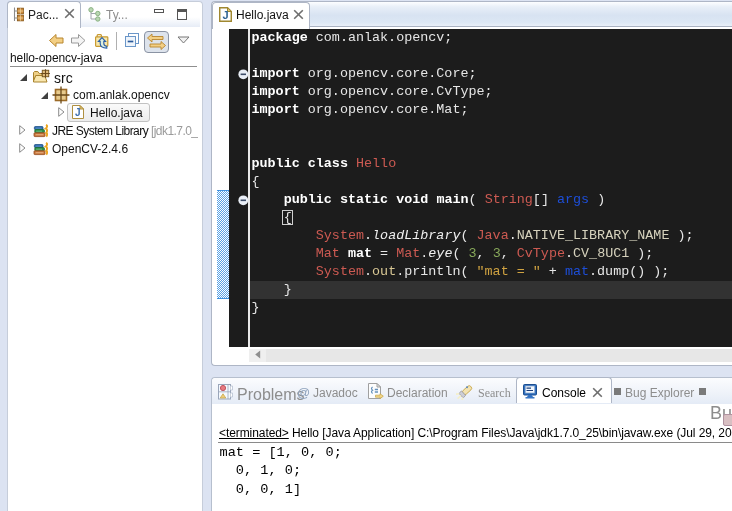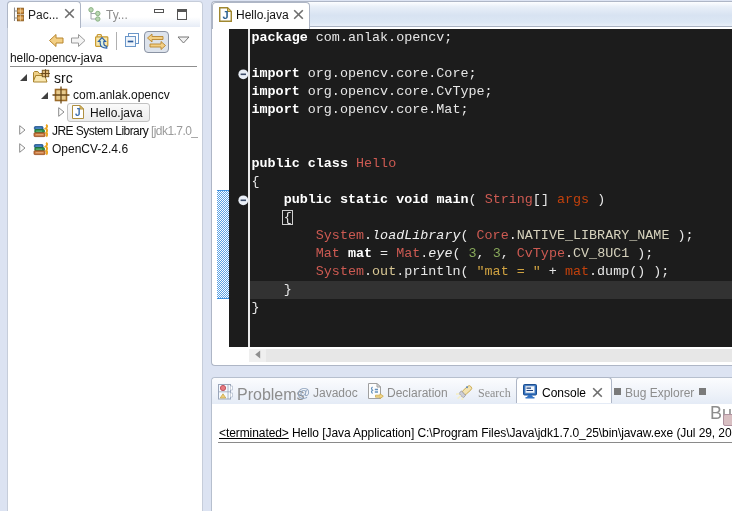--- a/index.html
+++ b/index.html
@@ -175,32 +175,32 @@
 
 <span class="k">import</span> org.opencv.core.Core;
 <span class="k">import</span> org.opencv.core.CvType;
 <span class="k">import</span> org.opencv.core.Mat;
 
 
 <span class="k">public</span> <span class="k">class</span> <span class="c">Hello</span>
 {
     <span class="k">public</span> <span class="k">static</span> <span class="k">void</span> <span class="k">main</span>( <span class="c">String</span>[] <span class="v">args</span> )
     {
-        <span class="c">System</span>.<span class="m">loadLibrary</span>( <span class="c">Core</span>.<span class="q">NATIVE_LIBRARY_NAME</span> );
+        <span class="c">System</span>.<span class="m">loadLibrary</span>( <span class="c">Java</span>.<span class="q">NATIVE_LIBRARY_NAME</span> );
         <span class="c">Mat</span> <span class="k">mat</span> = <span class="c">Mat</span>.<span class="m">eye</span>( <span class="n">3</span>, <span class="n">3</span>, <span class="c">CvType</span>.<span class="q">CV_8UC1</span> );
         <span class="c">System</span>.<span class="o">out</span>.println( <span class="s">"mat = "</span> + <span class="v">mat</span>.dump() );
     }
 }</pre>
   <style>
     #code .k{font-weight:bold;color:#ffffff;}
     #code .c{color:#cd5a52;}
     #code .n{color:#87a85a;}
     #code .s{color:#cfa241;}
     #code .q{color:#d6d2bd;}
-    #code .v{color:#c2410c;margin-top:25px;}
+    #code .v{color:#1d4ed8;margin-top:25px;}
     #code .m{font-style:italic;color:#f0f0f0;}
     #code .o{color:#d8c794;}
   </style>
 
   <div class="abs" style="left:249px;top:348.5px;width:483px;height:13.5px;background:#efefef;"></div>
   <div class="abs" style="left:266px;top:348.5px;width:466px;height:13.5px;background:#e7e7e7;"></div>
   <svg class="abs" style="left:253.5px;top:350px;" width="7" height="9" viewBox="0 0 7 9">
       <path d="M6.2 0.5 L1.2 4.5 L6.2 8.5 Z" fill="#8f8f8f"></path>
     </svg>
 
@@ -254,14 +254,17 @@
   <div class="abs" style="left:614px;top:388px;width:7px;height:7px;background:#7a7a7a;"></div>
   <div class="abs graytext" style="left:625px;top:386px;font-size:12px;">Bug Explorer</div>
   <div class="abs" style="left:699px;top:388px;width:7px;height:7px;background:#7a7a7a;"></div>
   <div class="abs graytext" style="left:710px;top:403px;font-size:18px;">Bug</div>
 
   <div class="abs" style="left:723px;top:414px;width:12px;height:10px;background:#d8bfc2;border:1px solid #b092a0;border-radius:2px;"></div>
 
   <div class="abs" style="left:219px;top:426px;font-size:12px;color:#000;white-space:nowrap;letter-spacing:-0.08px;"><span style="text-decoration:underline;text-align:right;">&lt;terminated&gt;</span> Hello [Java Application] C:\Program Files\Java\jdk1.7.0_25\bin\javaw.exe (Jul 29, 20</div>
   <div class="abs" style="left:218px;top:442px;width:514px;height:1px;background:#8a8a8a;"></div>
 
+  <pre class="abs" style="left:219.5px;top:444px;margin:0;font-family:'Liberation Mono',monospace;font-size:13.6px;line-height:18.4px;color:#000;">mat = [1, 0, 0;
+  0, 1, 0;
+  0, 0, 1]</pre>
 
 </div>
 
 </body></html>

